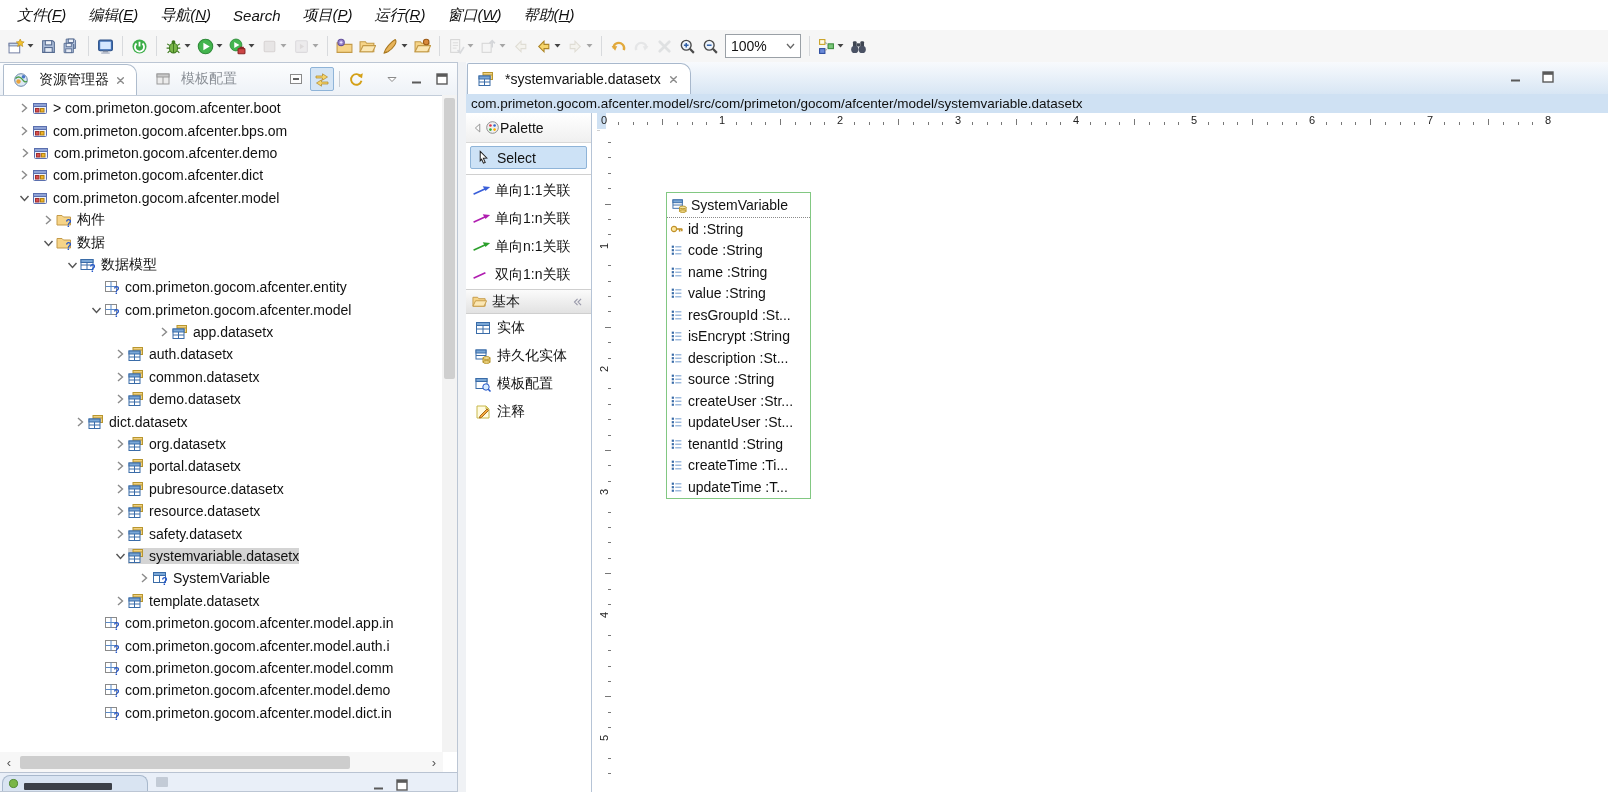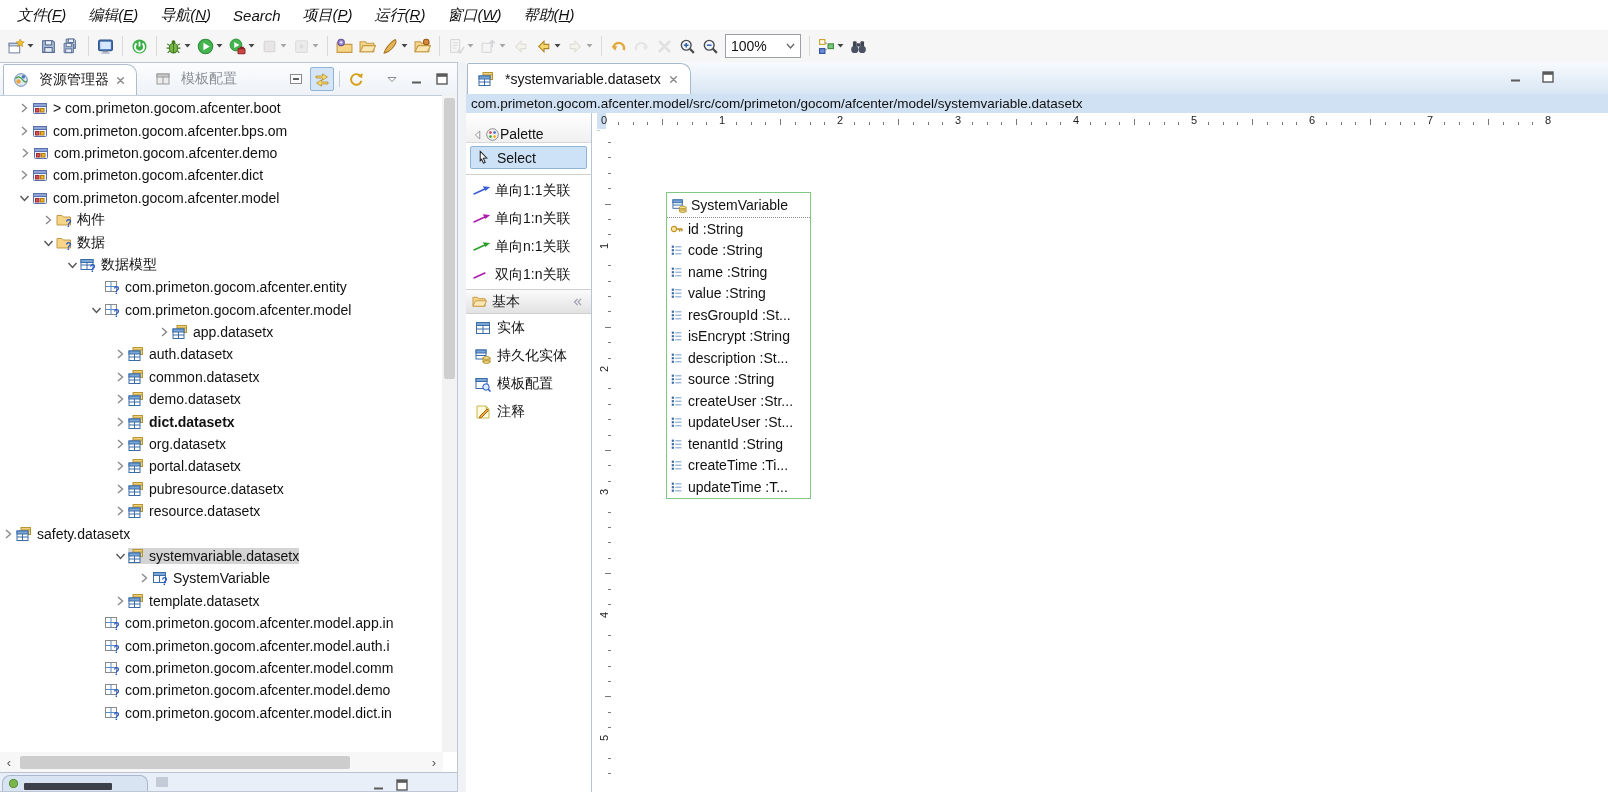--- a/index.html
+++ b/index.html
@@ -63,21 +63,21 @@
     padding:0 10px;background:#fff;border:1px solid #a8b8cc;border-bottom:none;
     border-radius:2px 10px 0 0;font-size:14px;}
   .ed-winbtns{position:absolute;right:52px;top:7px;display:flex;gap:16px;}
   .breadcrumb{position:absolute;top:32px;left:0;right:0;height:19px;background:#cfe1f3;
     border-bottom:1px solid #b6c4d6;display:flex;align-items:center;padding-left:5px;
     font-size:13.5px;color:#101010;white-space:nowrap;overflow:hidden;}
   .ed-content{position:absolute;top:51px;left:0;right:0;bottom:0;background:#fff;}
   
   .palette{position:absolute;left:0;top:0;width:126px;bottom:0;background:#fff;
     border-right:1px solid #b6c4d6;font-size:14px;box-sizing:border-box;}
-  .pal-header{height:29px;border-bottom:1px solid #d8d8d8;display:flex;align-items:flex-end;
+  .pal-header{height:29px;border-bottom:1px solid #d8d8d8;display:flex;align-items:center;
     gap:0;padding:0 5px;background:linear-gradient(#ffffff,#f0f0f0);}
   .pal-select{margin:3px 4px 0 4px;height:23px;background:#cde2f6;border:1px solid #8fb4d8;
     border-radius:2px;display:flex;align-items:center;gap:6px;padding:0 5px;box-sizing:border-box;}
   .pal-div{height:1px;background:#d0d0d0;margin:5px 0 2px 0;}
   .pal-rel{height:28px;display:flex;align-items:center;gap:3px;padding-left:7px;white-space:nowrap;}
   .pal-section{height:23px;background:linear-gradient(#fbfbfb,#e2e2e2);border-top:1px solid #cfcfcf;
     border-bottom:1px solid #cfcfcf;display:flex;align-items:center;gap:5px;padding:0 6px;}
   .pal-tool{height:28px;display:flex;align-items:center;gap:6px;padding-left:9px;white-space:nowrap;}
   
   .hruler{position:absolute;left:131px;top:0;right:0;height:17px;background:#fff;
@@ -660,21 +660,21 @@
               <line x1="5" y1="4" x2="14.5" y2="4" stroke="#b8962e"></line>
               <rect x="1" y="5" width="11" height="9.5" fill="#fff" stroke="#3a6ca8"></rect>
               <rect x="1" y="5" width="11" height="3" fill="#7aa7d6" stroke="#3a6ca8"></rect>
               <line x1="1" y1="11" x2="12" y2="11" stroke="#3a6ca8"></line>
               <line x1="6.5" y1="8" x2="6.5" y2="14.5" stroke="#3a6ca8"></line>
             </svg>
           </span>
           <span>demo.datasetx</span>
         </span>
       </div>
-      <div class="tree-row" style="padding-left: 112px; font-weight: bold;">
+      <div class="tree-row" style="padding-left: 72px;">
         <span class="tr-exp">
           <svg width="16" height="16" viewBox="0 0 16 16">
             <path d="M6 4 L10.5 8 L6 12" fill="none" stroke="#8a8a8a" stroke-width="1.4"></path>
           </svg>
         </span>
         <span class="tr-sel">
           <span class="tr-ic">
             <svg width="16" height="16" viewBox="0 0 16 16">
               <rect x="5" y="1.5" width="9.5" height="7" fill="#f0d080" stroke="#b8962e"></rect>
               <line x1="5" y1="4" x2="14.5" y2="4" stroke="#b8962e"></line>
@@ -760,21 +760,21 @@
               <line x1="5" y1="4" x2="14.5" y2="4" stroke="#b8962e"></line>
               <rect x="1" y="5" width="11" height="9.5" fill="#fff" stroke="#3a6ca8"></rect>
               <rect x="1" y="5" width="11" height="3" fill="#7aa7d6" stroke="#3a6ca8"></rect>
               <line x1="1" y1="11" x2="12" y2="11" stroke="#3a6ca8"></line>
               <line x1="6.5" y1="8" x2="6.5" y2="14.5" stroke="#3a6ca8"></line>
             </svg>
           </span>
           <span>resource.datasetx</span>
         </span>
       </div>
-      <div class="tree-row" style="">
+      <div class="tree-row" style="padding-left: 112px;">
         <span class="tr-exp">
           <svg width="16" height="16" viewBox="0 0 16 16">
             <path d="M6 4 L10.5 8 L6 12" fill="none" stroke="#8a8a8a" stroke-width="1.4"></path>
           </svg>
         </span>
         <span class="tr-sel">
           <span class="tr-ic">
             <svg width="16" height="16" viewBox="0 0 16 16">
               <rect x="5" y="1.5" width="9.5" height="7" fill="#f0d080" stroke="#b8962e"></rect>
               <line x1="5" y1="4" x2="14.5" y2="4" stroke="#b8962e"></line>

